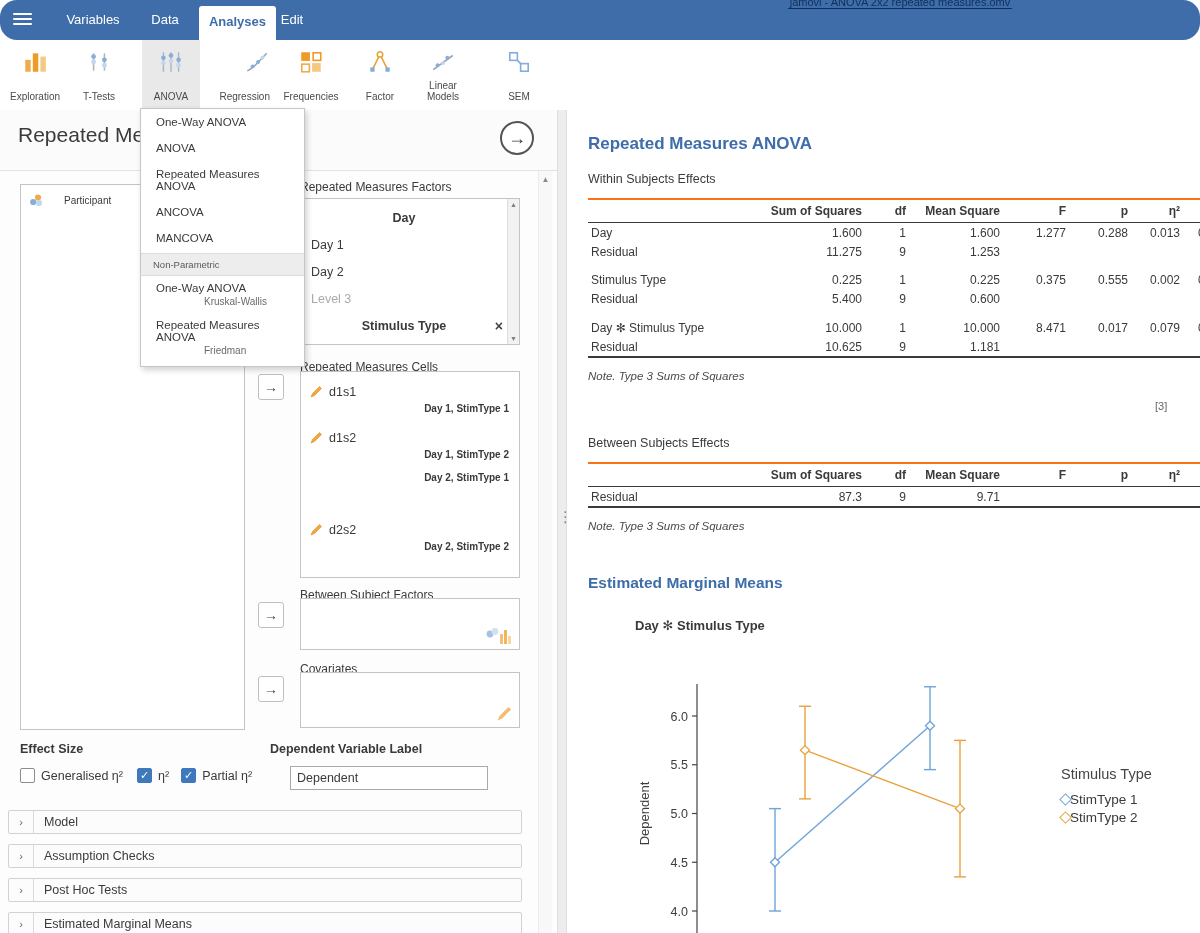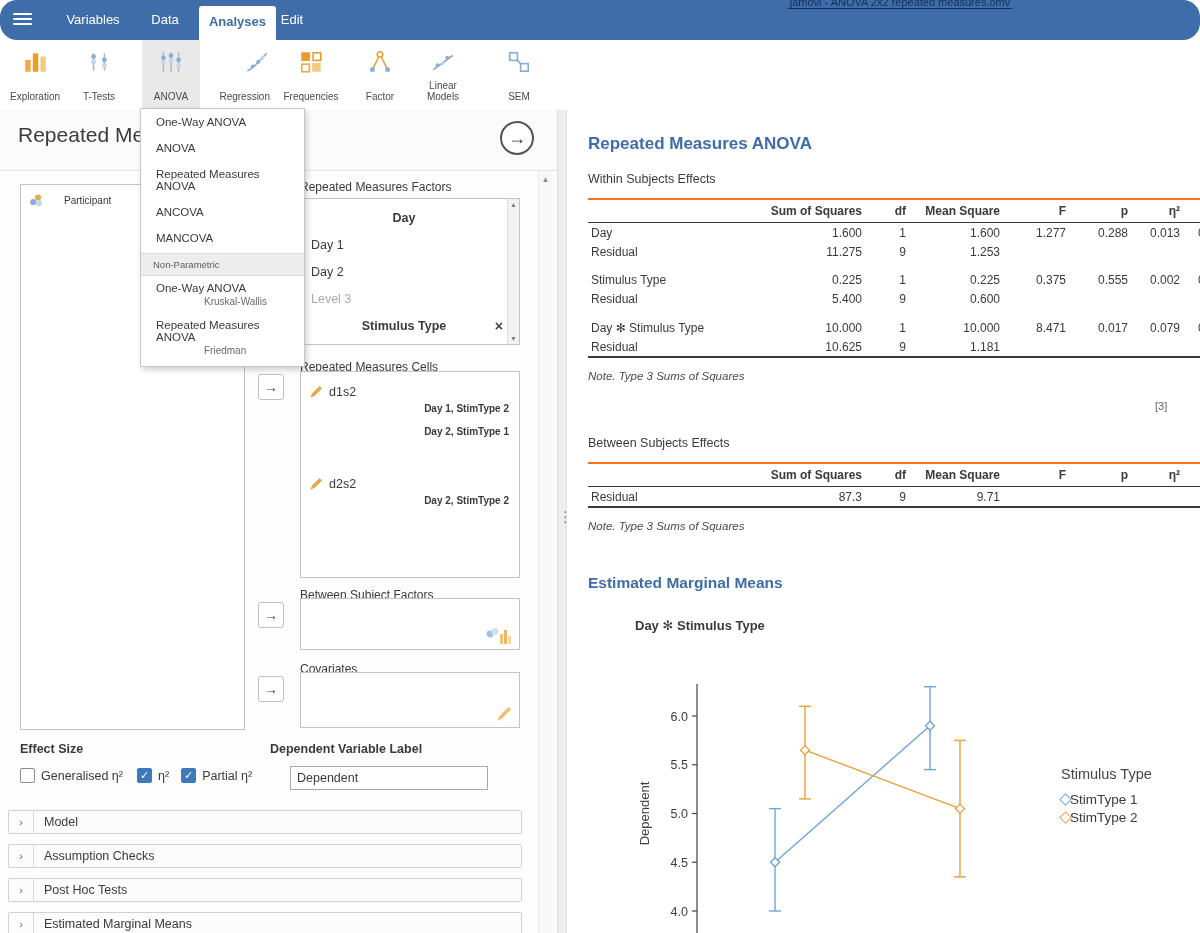--- a/index.html
+++ b/index.html
@@ -233,20 +233,29 @@
     <div class="alabel" style="left:300px;top:250px;">Repeated Measures Cells</div>
     <div class="arrow-btn" style="left:258px;top:264px;">
       <span>→</span>
     </div>
     <div class="abox" style="left:300px;top:261px;width:220px;height:207px;padding-top:6px;">
       <div class="cell-item">
         <div class="cell-name">
           <svg width="14" height="14" viewBox="0 0 14 14">
             <path d="M2 12 L3.5 8.5 L10.5 1.5 L12.5 3.5 L5.5 10.5 Z" fill="#F0A83C" stroke="#D88E22" stroke-width="0.6"></path>
           </svg>
+          <span>d1s1</span>
+        </div>
+        <div class="cell-tag">Day 1, StimType 1</div>
+      </div>
+      <div class="cell-item">
+        <div class="cell-name">
+          <svg width="14" height="14" viewBox="0 0 14 14">
+            <path d="M2 12 L3.5 8.5 L10.5 1.5 L12.5 3.5 L5.5 10.5 Z" fill="#F0A83C" stroke="#D88E22" stroke-width="0.6"></path>
+          </svg>
           <span>d1s2</span>
         </div>
         <div class="cell-tag">Day 1, StimType 2</div>
       </div>
       <div class="cell-item">
         <div class="cell-tag">Day 2, StimType 1</div>
       </div>
       <div class="cell-item">
         <div class="cell-name">
           <svg width="14" height="14" viewBox="0 0 14 14">

